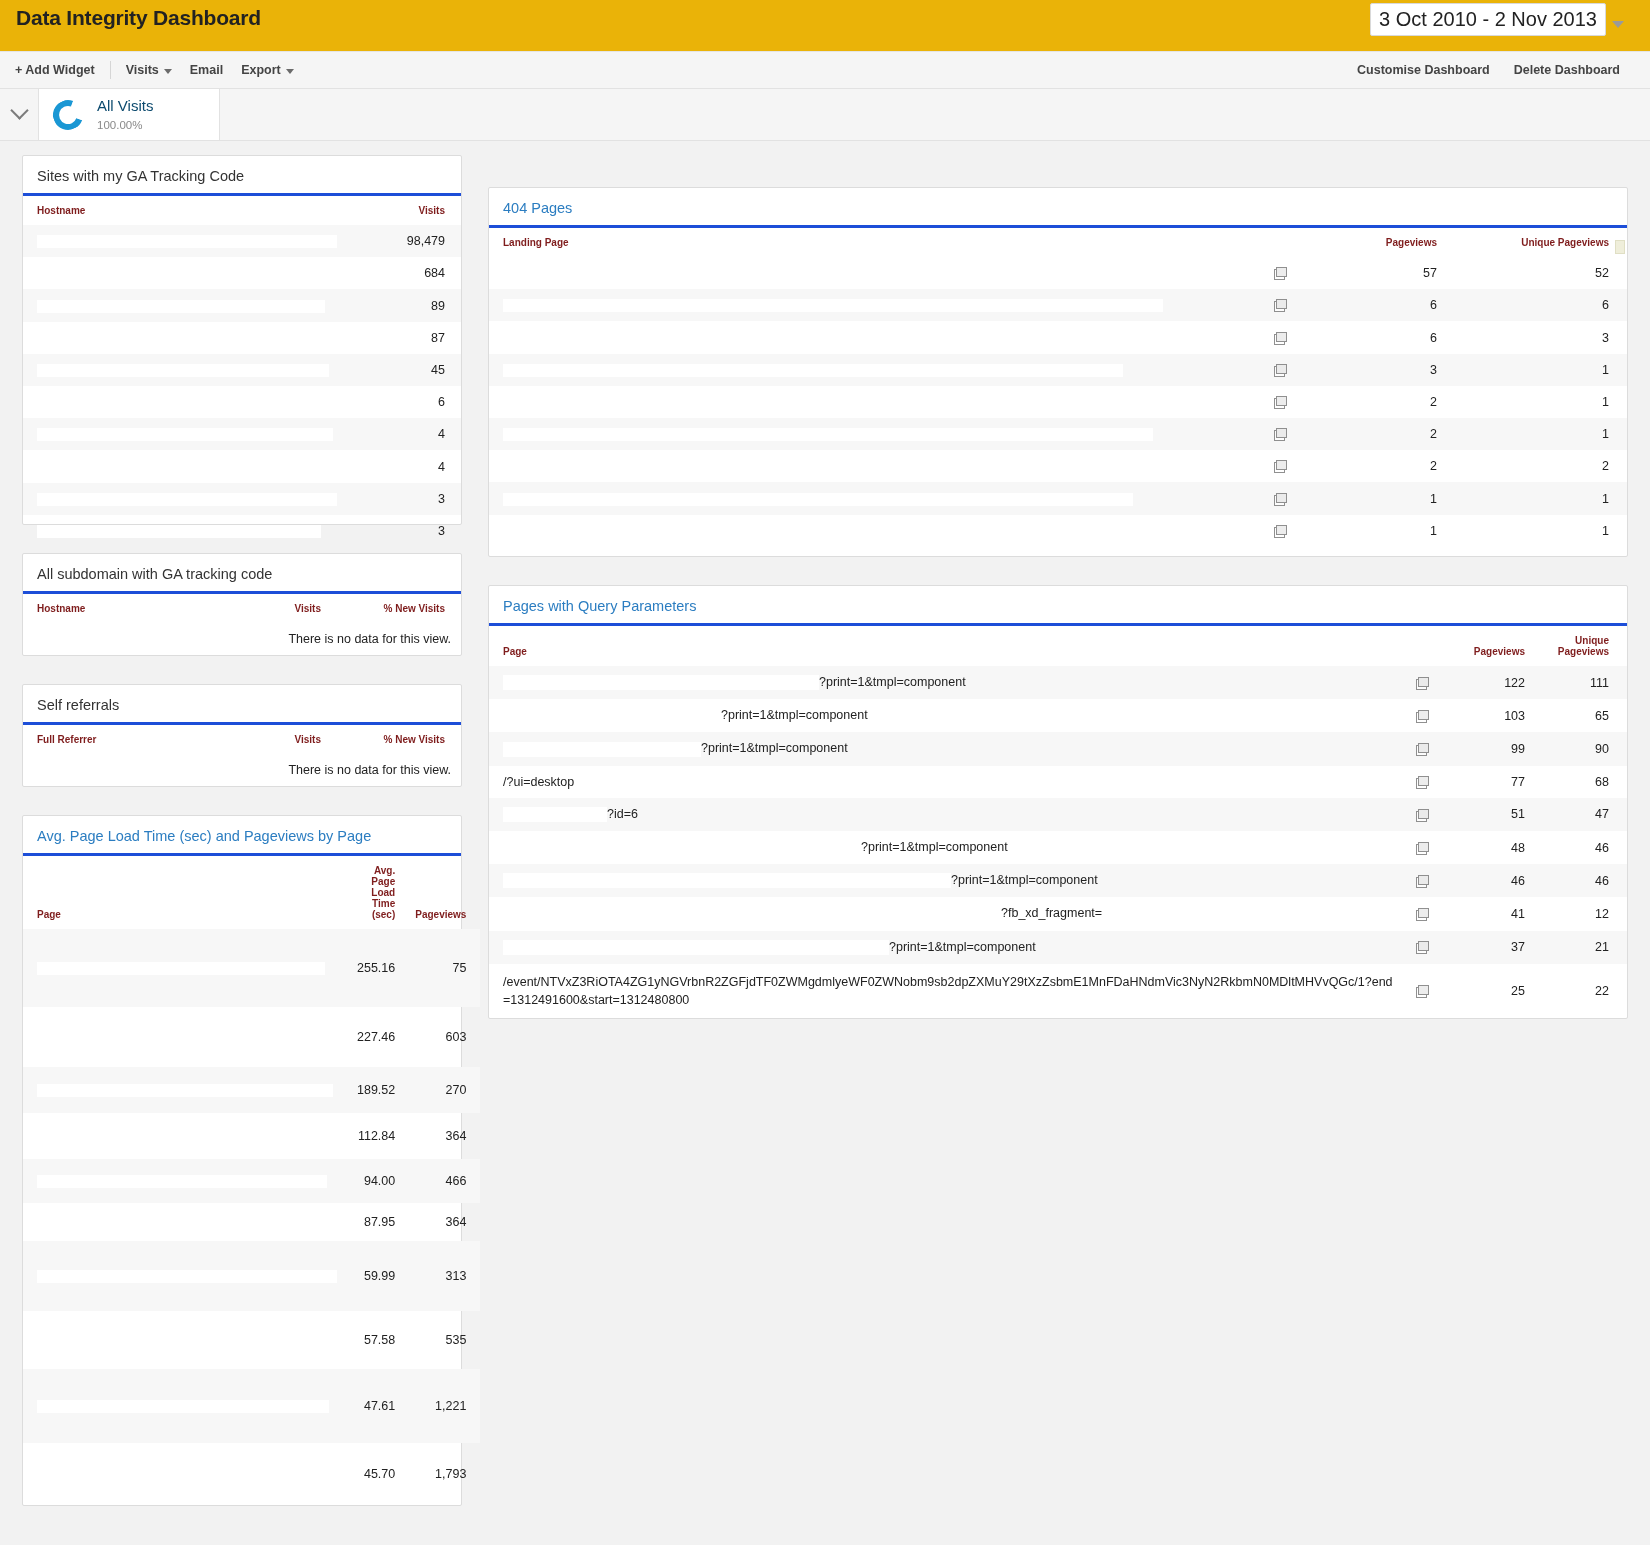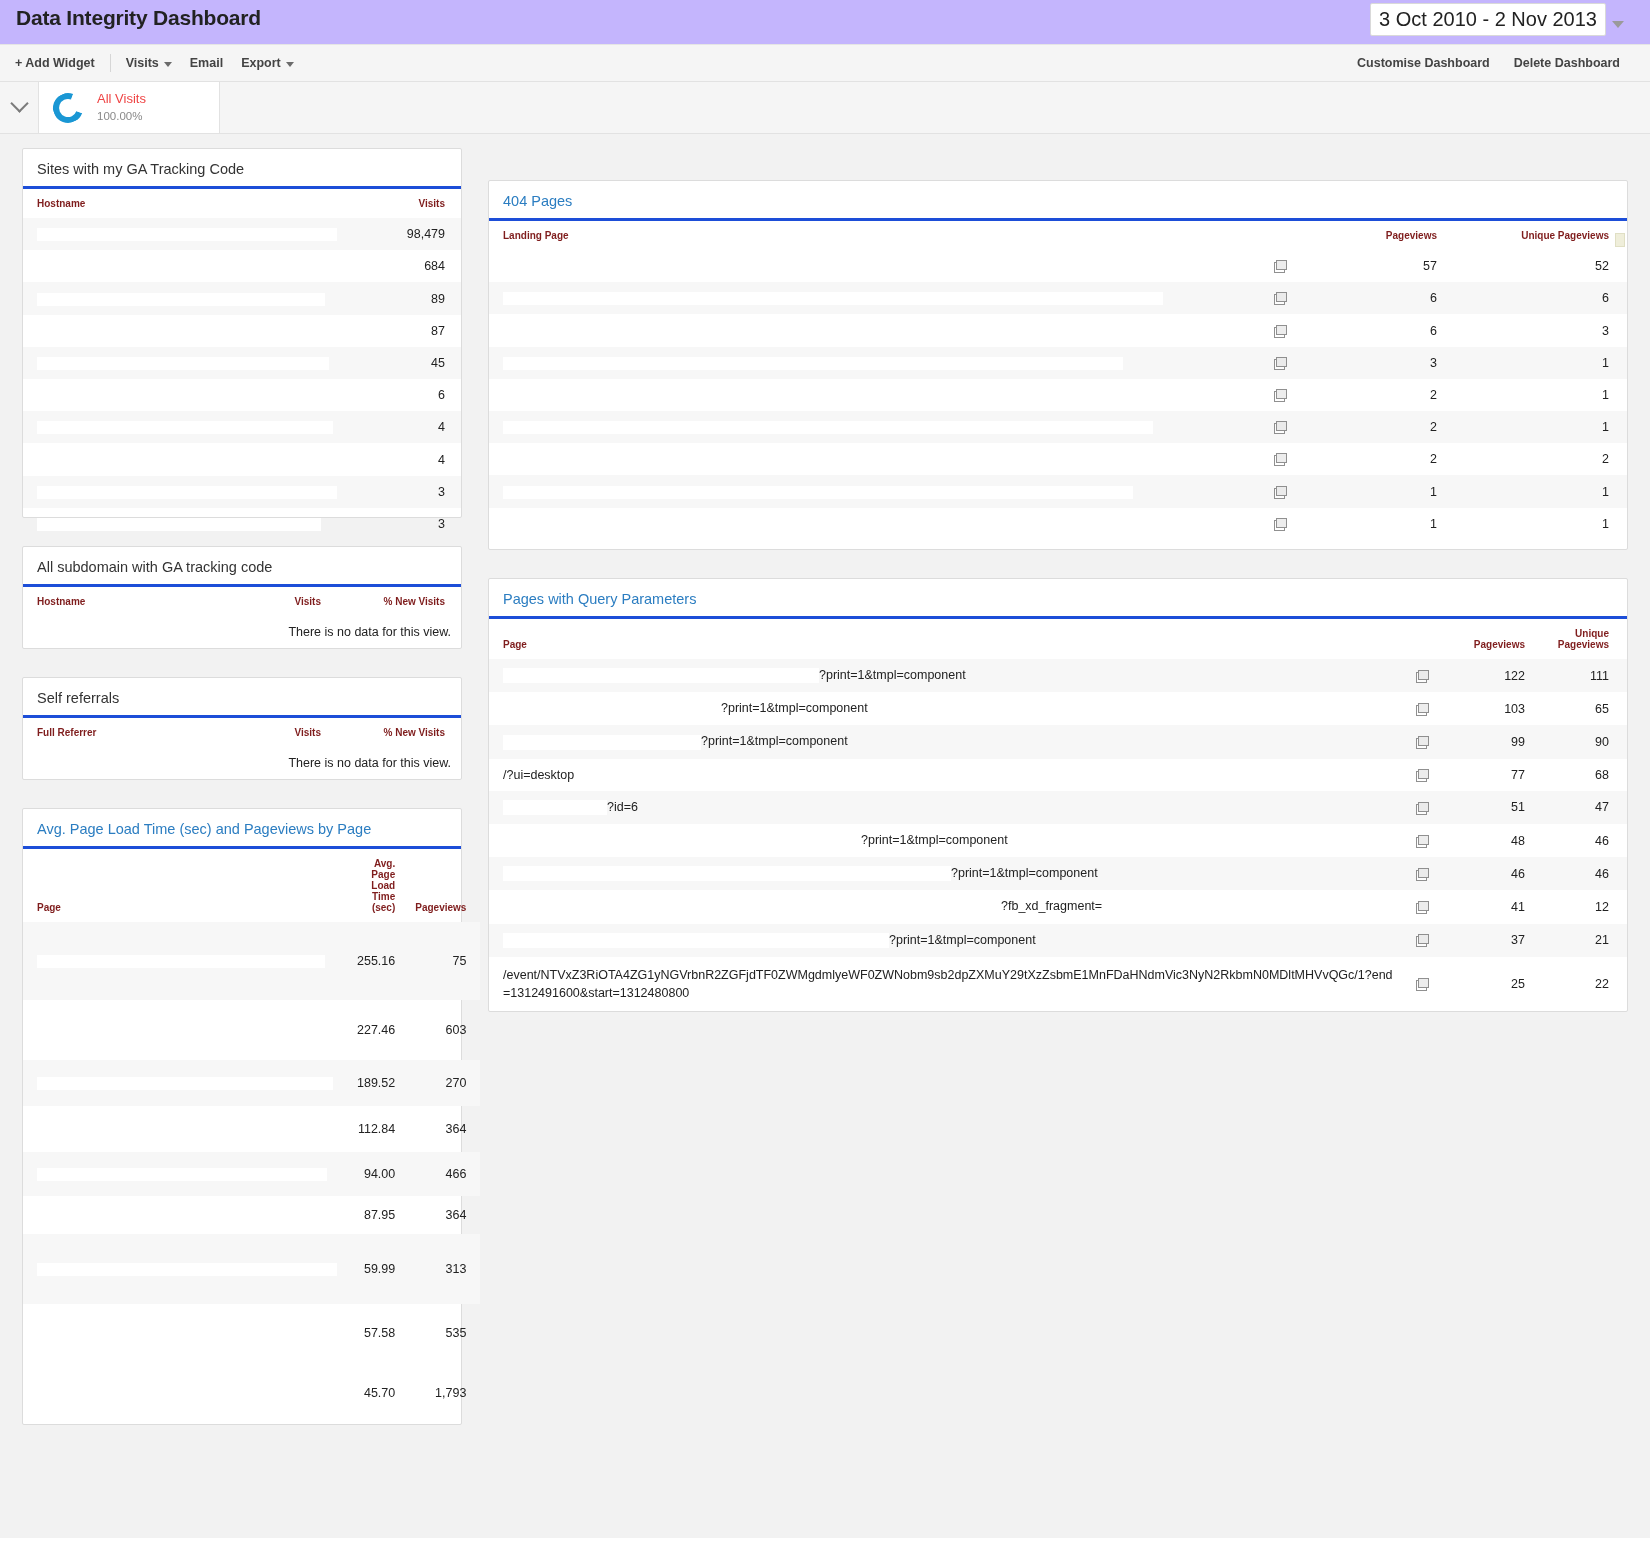--- a/index.html
+++ b/index.html
@@ -8,22 +8,22 @@
     width: 1650px; height: 1545px;
     background: #ffffff;
     font-family: "Liberation Sans", sans-serif;
     color: #222;
     overflow: hidden;
   }
 
   
   .titlebar {
     position: relative;
-    height: 45px;
-    background: #c4b5fd;
+    height: 52px;
+    background: #eab308;
     border-bottom: 1px solid #e5e5e5;
   }
   .dash-title {
     position: absolute;
     left: 16px; top: 6px;
     font-size: 21px;
     font-weight: bold;
     color: #222;
     letter-spacing: -0.2px;
   }
@@ -122,21 +122,21 @@
     cursor: pointer;
   }
   .seg-donut {
     width: 30px; height: 30px;
     border-radius: 50%;
     border: 6px solid #1a97d4;
     border-right-color: #ffffff;
     transform: rotate(-25deg);
   }
   .seg-text { line-height: 1.25; }
-  .seg-name { font-size: 13px; color: #ef4444; }
+  .seg-name { font-size: 15px; color: #0c4a6e; }
   .seg-pct { font-size: 11.5px; color: #8a8a8a; margin-top: 2px; }
 
   
   .canvas {
     position: relative;
     background: #f2f2f2;
     width: 1650px;
     height: 1404px;
     padding: 14px 0 0 0;
   }
@@ -444,20 +444,25 @@
           <tr class="alt" style="height:70px;">
             <td class="lead"><span class="redact" style="width:300px;"></span></td>
             <td>59.99</td>
             <td style="padding-right:14px;">313</td>
           </tr>
           <tr style="height:58px;">
             <td class="lead"><span class="redact" style="width:256px;"></span></td>
             <td>57.58</td>
             <td style="padding-right:14px;">535</td>
           </tr>
+          <tr class="alt" style="height:74px;">
+            <td class="lead"><span class="redact" style="width:292px;"></span></td>
+            <td>47.61</td>
+            <td style="padding-right:14px;">1,221</td>
+          </tr>
           <tr style="height:62px;">
             <td class="lead"><span class="redact" style="width:276px;"></span></td>
             <td>45.70</td>
             <td style="padding-right:14px;">1,793</td>
           </tr>
         </tbody>
       </table>
     </div>
 
   </div>

